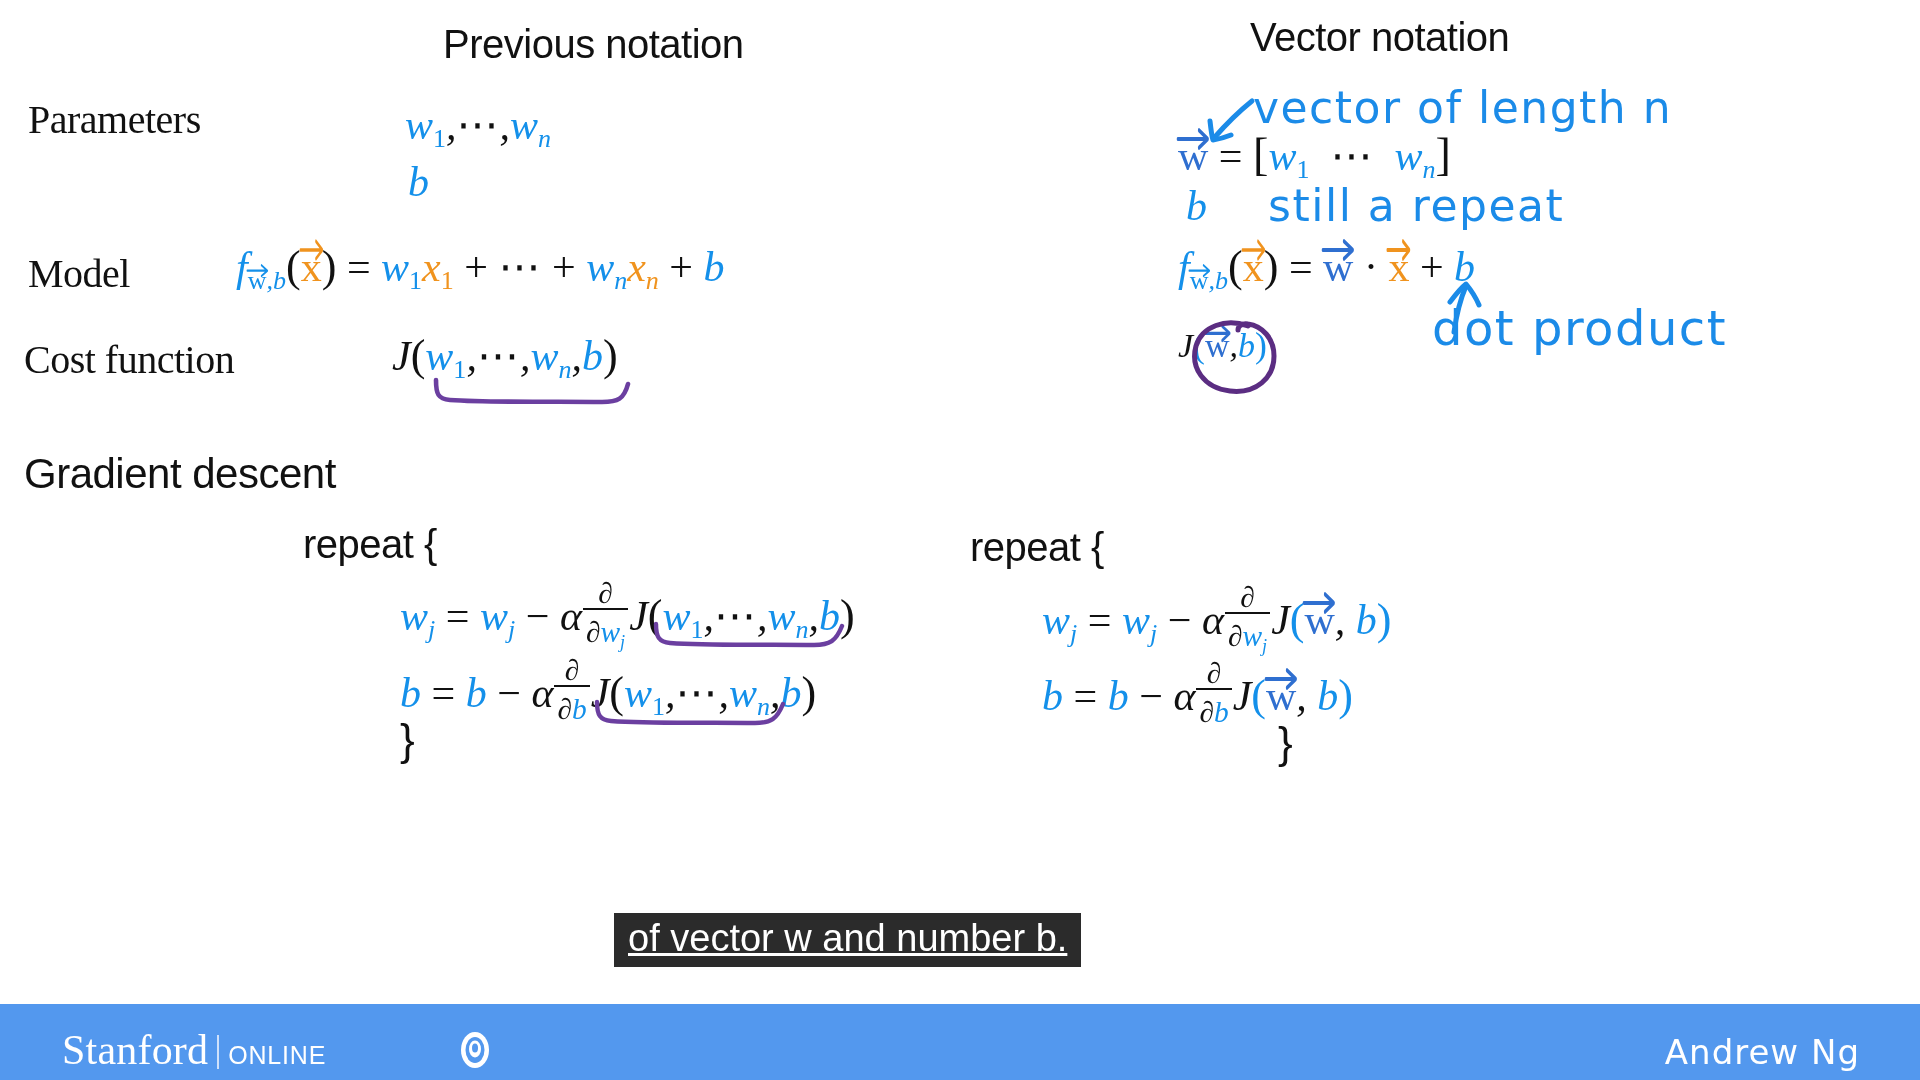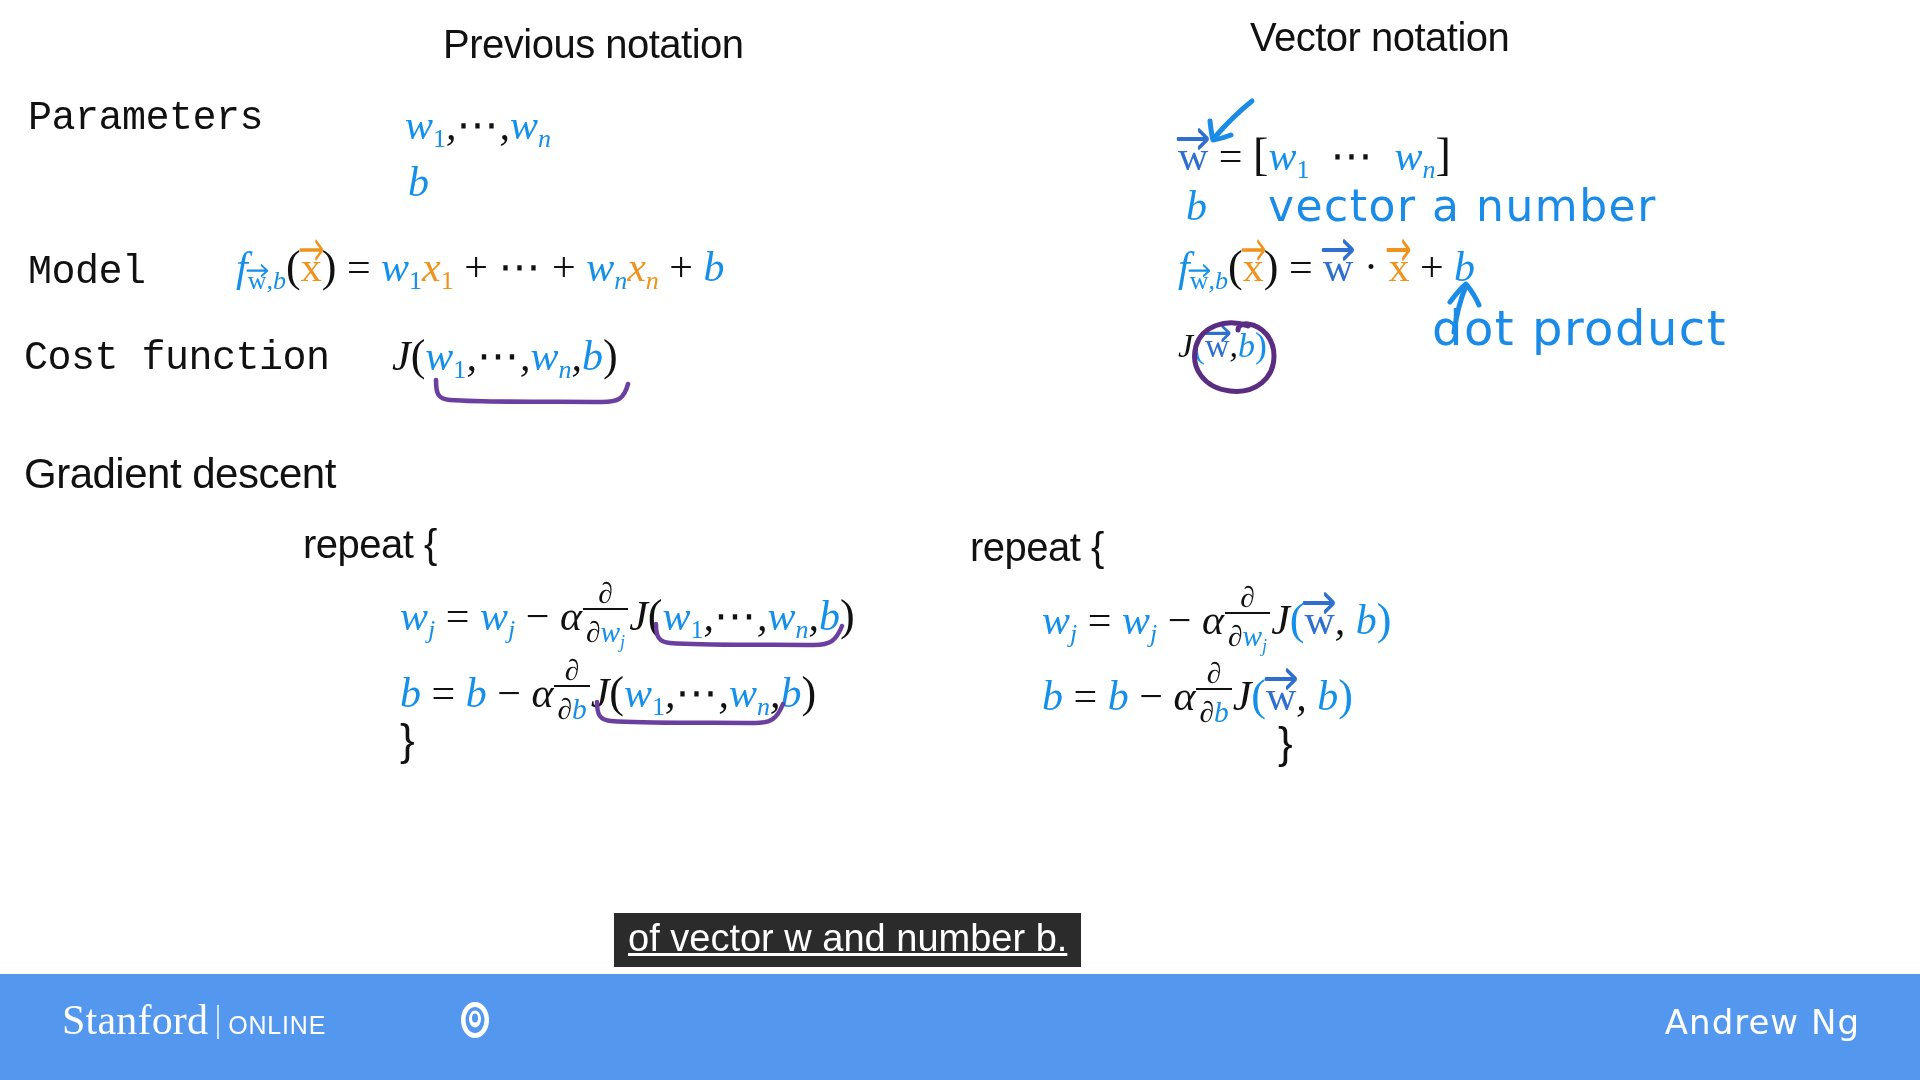--- a/index.html
+++ b/index.html
@@ -12,21 +12,21 @@
 
   
   .abs{position:absolute;white-space:nowrap;}
 
   
   .hdr{
     font-family:"Liberation Sans", sans-serif;
     font-size:40px;color:#111;letter-spacing:-0.5px;
   }
   .rowlabel{
-    font-family:Liberation Mono, monospace;
+    font-family:Liberation Serif, serif;
     font-size:40px;color:#111;letter-spacing:-0.5px;
   }
   .gdlabel{
     font-family:"Liberation Sans", sans-serif;
     font-size:42px;color:#111;letter-spacing:-0.5px;
   }
   .repeat{
     font-family:"Liberation Sans", sans-serif;
     font-size:40px;color:#111;letter-spacing:-0.5px;
   }
@@ -91,21 +91,21 @@
     font-family:"Liberation Sans", sans-serif;
     font-size:38px;
     padding:6px 14px 8px 14px;
     line-height:1.05;
     white-space:nowrap;
     text-decoration:underline;
   }
 
   
   .footer{
-    position:absolute;left:0;bottom:0;width:1920px;height:106px;
+    position:absolute;left:0;bottom:0;width:1920px;height:76px;
     background:#5398EE;
   }
   .stanford{
     position:absolute;left:62px;top:22px;
     font-family:"Liberation Serif", serif;
     font-size:42px;color:#ffffff;letter-spacing:0.2px;
   }
   .stanford .bar{
     display:inline-block;width:2px;height:34px;background:#cfe1fb;
     vertical-align:-5px;margin:0 9px;
@@ -182,37 +182,38 @@
   <div class="abs math" style="left:400px;top:655px;font-size:42px;">
     <span class="blue">b</span><span class="blk up">&nbsp;<span>=</span>&nbsp;</span><span class="blue">b</span><span class="blk up">&nbsp;<span>−</span>&nbsp;</span><span class="blk">α</span><span class="frac"><span class="num blk">∂</span><span class="den"><span class="blk">∂</span><span class="blue">b</span></span></span><span class="blk">J</span><span class="blk up" style="font-size:1.05em;">(</span><span class="blue"><span>w</span><span class="sub up">1</span></span><span class="blk">,</span><span class="blk cdots">⋯</span><span class="blk">,</span><span class="blue"><span>w</span><span class="sub">n</span></span><span class="blk">,</span><span class="blue">b</span><span class="blk up" style="font-size:1.05em;">)</span>
   </div>
 
   <svg class="annot" style="left:593px;top:700px;width:200px;height:34px;" viewBox="0 0 200 34">
     <path d="M4 2 C4 15, 7 20, 18 21 C60 24, 115 22, 162 23 C178 23, 184 19, 190 4" stroke="#6B3FA0" stroke-width="4.4" fill="none" stroke-linecap="round"></path>
   </svg>
 
   <div class="abs brace-close" style="left:400px;top:715px;">}</div>
 
+  <div class="abs hand" style="left:1253px;top:82px;font-size:44px;">vector of length n</div>
 
   <svg class="annot" style="left:1200px;top:95px;width:60px;height:56px;" viewBox="0 0 60 56">
     <path d="M52 6 C42 14, 28 27, 14 43" stroke="#1B8BE8" stroke-width="5" fill="none" stroke-linecap="round"></path>
     <path d="M10 26 C11 35, 12 42, 13 45 C20 44, 26 42, 31 40" stroke="#1B8BE8" stroke-width="5" fill="none" stroke-linecap="round" stroke-linejoin="round"></path>
   </svg>
 
   <div class="abs math" style="left:1178px;top:128px;font-size:42px;">
     <span class="dblue"><span class="vec"><span class="arrowbar">
             <svg viewBox="0 0 40 12" preserveAspectRatio="none">
               <path d="M2 8 L34 8 M26 3 L36 8 L26 13" stroke="#2F6FD0" stroke-width="2.4" fill="none" stroke-linecap="round" stroke-linejoin="round"></path>
             </svg>
           </span><span class="up">w</span></span></span><span class="blk up">&nbsp;<span>=</span>&nbsp;</span><span class="blk up" style="font-size:1.1em;">[</span><span class="blue"><span>w</span><span class="sub up">1</span></span><span class="blk up">&nbsp;&nbsp;<span class="cdots">⋯</span>&nbsp;&nbsp;</span><span class="blue"><span>w</span><span class="sub">n</span></span><span class="blk up" style="font-size:1.1em;">]</span>
   </div>
 
   <div class="abs math blue" style="left:1186px;top:182px;font-size:42px;">b</div>
 
-  <div class="abs hand" style="left:1268px;top:180px;font-size:44px;">vector a number</div>
+  <div class="abs hand" style="left:1268px;top:180px;font-size:44px;">still a repeat</div>
 
   <div class="abs math" style="left:1178px;top:240px;font-size:42px;">
     <span class="blue"><span>f</span></span><span class="blue sub"><span class="vec"><span class="arrowbar">
             <svg viewBox="0 0 40 12" preserveAspectRatio="none">
               <path d="M2 8 L34 8 M26 3 L36 8 L26 13" stroke="#1490EA" stroke-width="2.1" fill="none" stroke-linecap="round" stroke-linejoin="round"></path>
             </svg>
           </span><span class="up">w</span></span><span>,b</span></span><span class="blk up" style="font-size:1.05em;">(</span><span class="orange"><span class="vec"><span class="arrowbar">
             <svg viewBox="0 0 40 12" preserveAspectRatio="none">
               <path d="M2 8 L34 8 M26 3 L36 8 L26 13" stroke="#F0931E" stroke-width="2.1" fill="none" stroke-linecap="round" stroke-linejoin="round"></path>
             </svg>

